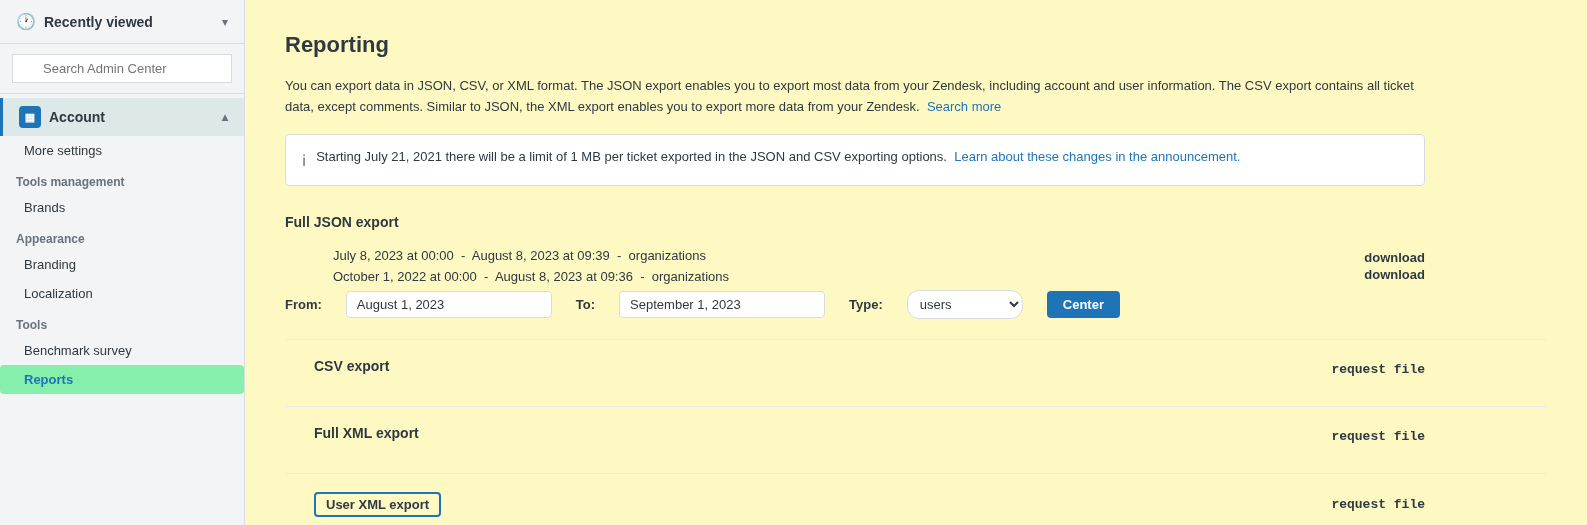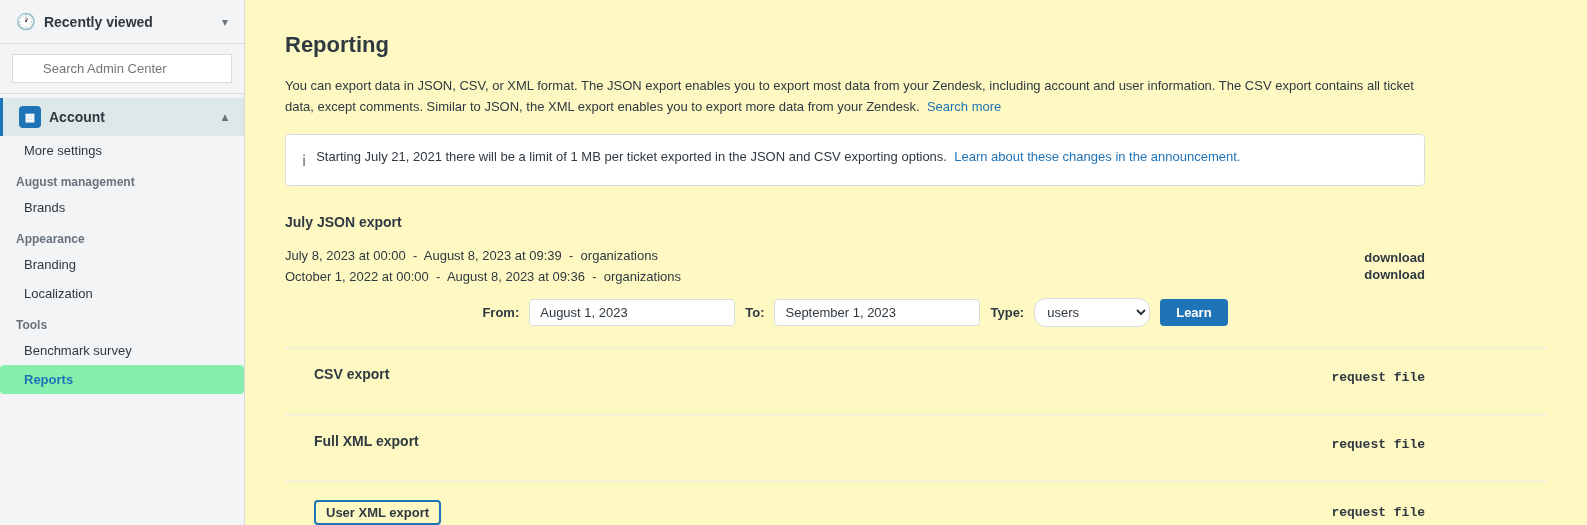--- a/index.html
+++ b/index.html
@@ -190,20 +190,21 @@
       flex-direction: column;
       gap: 2px;
     }
     .export-entry {
       font-size: 13px;
       color: #2f3941;
       padding: 2px 0;
     }
     .export-entry span {
       color: #2f3941;
+      margin-left: 48px;
     }
 
     .download-link {
       font-size: 13px;
       color: #2f3941;
       font-weight: 600;
       cursor: pointer;
       text-decoration: none;
     }
 
@@ -212,23 +213,22 @@
       color: #2f3941;
       font-weight: 600;
       cursor: pointer;
       text-decoration: none;
       font-family: Liberation Mono, monospace;
     }
 
     .from-to-row {
       display: flex;
       align-items: center;
-      gap: 10px;
-      margin-top: 8px;
-      justify-content: center;
+      gap: 24px;
+      justify-content: flex-start;
     }
     .from-to-label {
       font-size: 13px;
       font-weight: 600;
       color: #2f3941;
     }
     .from-to-input {
       border: 1px solid #d8dcde;
       border-radius: 4px;
       padding: 5px 10px;
@@ -317,21 +317,21 @@
         <span>Account</span>
       </div>
       <span class="chevron-icon">▴</span>
     </div>
 
     <div class="sidebar-item">
       <span>More settings</span>
     </div>
 
     <div class="sidebar-group-label">
-      <span>August management</span>
+      <span>Tools management</span>
     </div>
     <div class="sidebar-item">
       <span>Brands</span>
     </div>
 
     <div class="sidebar-group-label">
       <span>Appearance</span>
     </div>
     <div class="sidebar-item">
       <span>Branding</span>
@@ -364,21 +364,21 @@
   <div class="info-banner">
     <span class="info-icon">ℹ</span>
     <span>
       <span>Starting July 21, 2021 there will be a limit of 1 MB per ticket exported in the JSON and CSV exporting options.</span>
       &nbsp;<a href="#">Learn about these changes in the announcement.</a>
     </span>
   </div>
 
   <div class="export-section">
     <div class="export-row">
-      <div class="export-section-title">July JSON export</div>
+      <div class="export-section-title">Full JSON export</div>
     </div>
 
     <div class="export-row">
       <div class="export-entries">
         <div class="export-entry">
           <span>July 8, 2023 at 00:00 &nbsp;-&nbsp; August 8, 2023 at 09:39 &nbsp;-&nbsp; organizations</span>
         </div>
         <div class="export-entry">
           <span>October 1, 2022 at 00:00 &nbsp;-&nbsp; August 8, 2023 at 09:36 &nbsp;-&nbsp; organizations</span>
         </div>
@@ -393,21 +393,21 @@
       <span class="from-to-label">From:</span>
       <input class="from-to-input" type="text" value="August 1, 2023" style="">
       <span class="from-to-label">To:</span>
       <input class="from-to-input" type="text" value="September 1, 2023" style="">
       <span class="from-to-label">Type:</span>
       <select class="type-select">
         <option value="users" selected="">users</option>
         <option value="organizations">organizations</option>
         <option value="tickets">tickets</option>
       </select>
-      <button class="export-btn">Learn</button>
+      <button class="export-btn">Center</button>
     </div>
   </div>
 
   <hr class="divider">
 
   <div class="export-section">
     <div class="export-row-single">
       <span class="export-section-title">CSV export</span>
       <a class="request-link" href="#">request file</a>
     </div>

